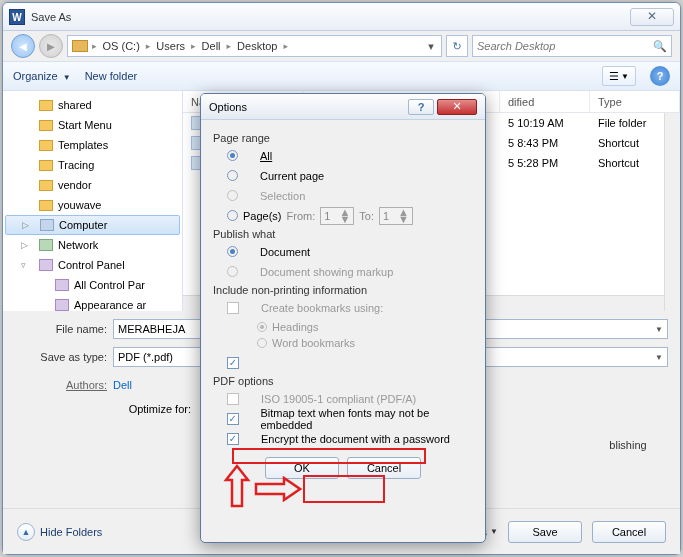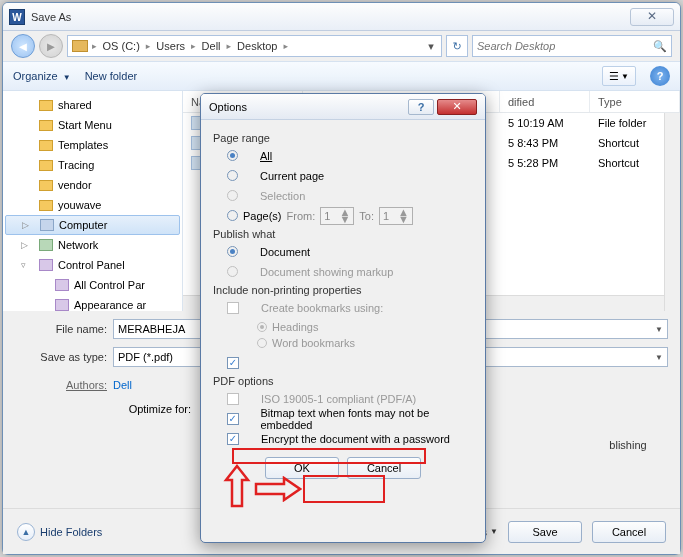--- a/index.html
+++ b/index.html
@@ -347,21 +347,21 @@
       <div class="radio-line">
           <div class="rdot on"></div>
           <span>Document</span>
         </div>
       <div class="radio-line dis">
           <div class="rdot"></div>
           <span>Document showing markup</span>
         </div>
     </div>
 
-    <div class="grp-lbl">Include non-printing properties</div>
+    <div class="grp-lbl">Include non-printing information</div>
     <div class="grp-content">
       <div class="check-line dis">
           <div class="cbox"></div>
           <span>Create bookmarks using:</span>
         </div>
       <div class="sub-indent">
         <div class="radio-sub on dis">
             <div class="rdot"></div>
             <span style="color:#999">Headings</span>
           </div>

